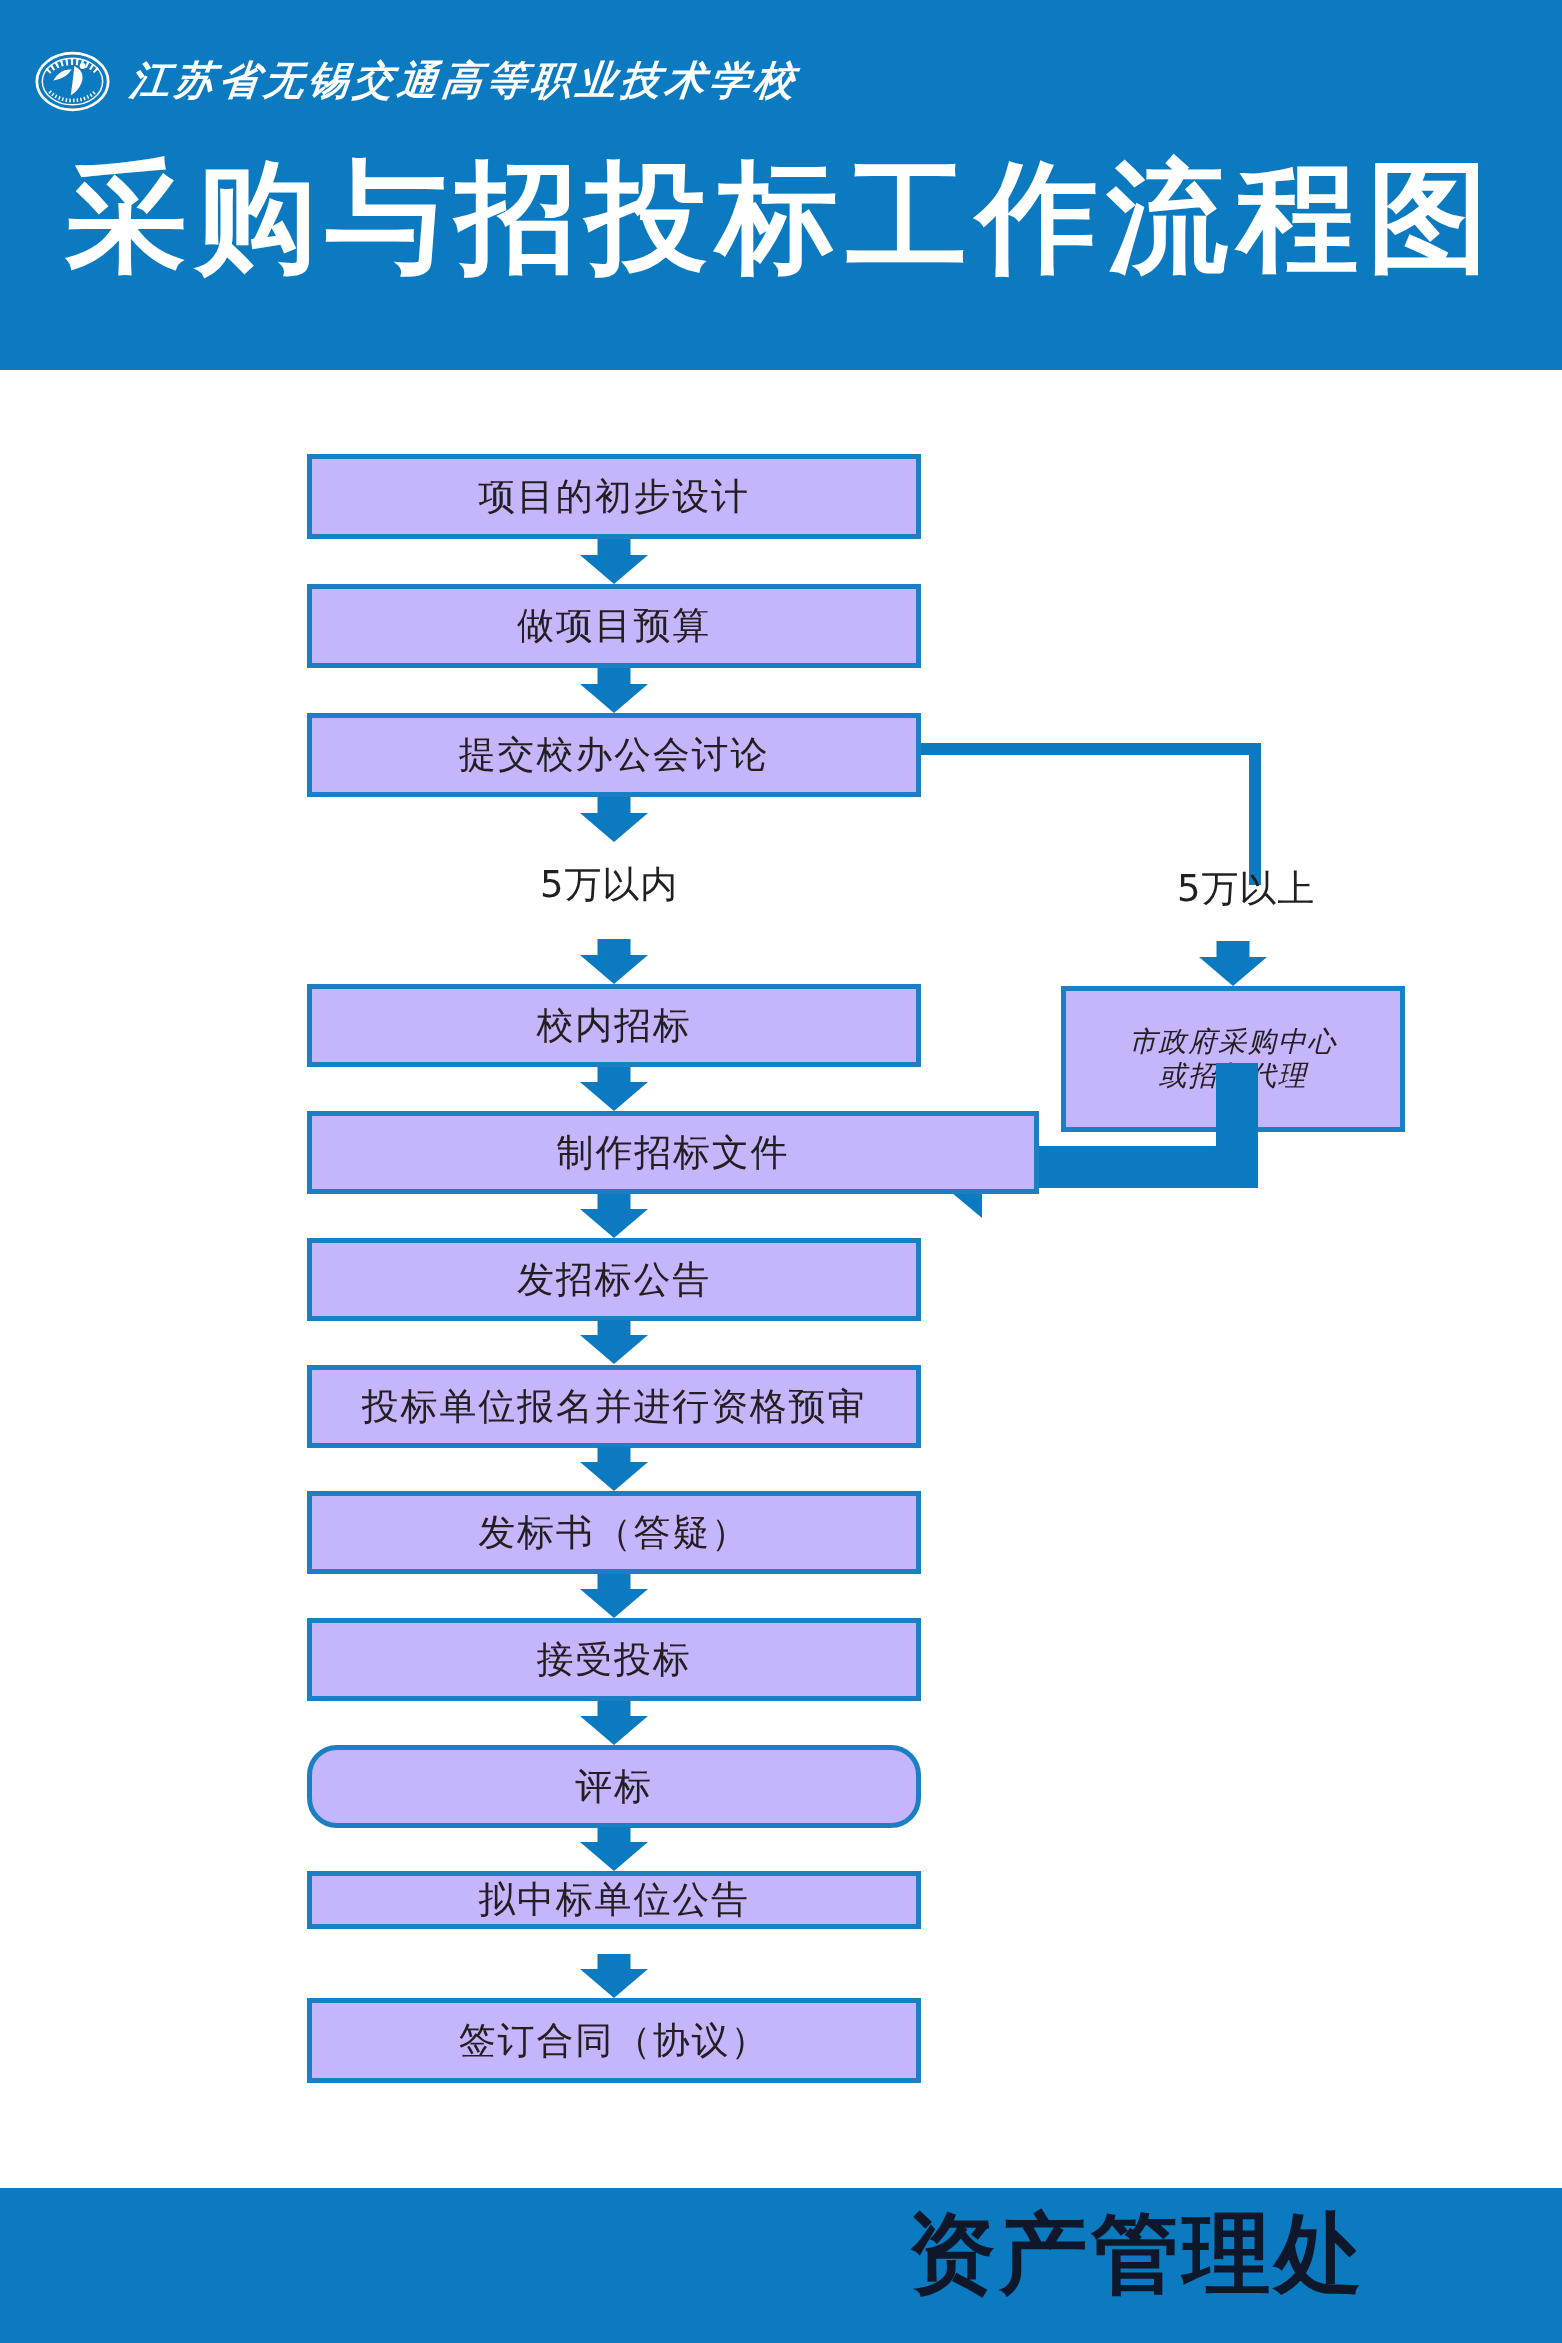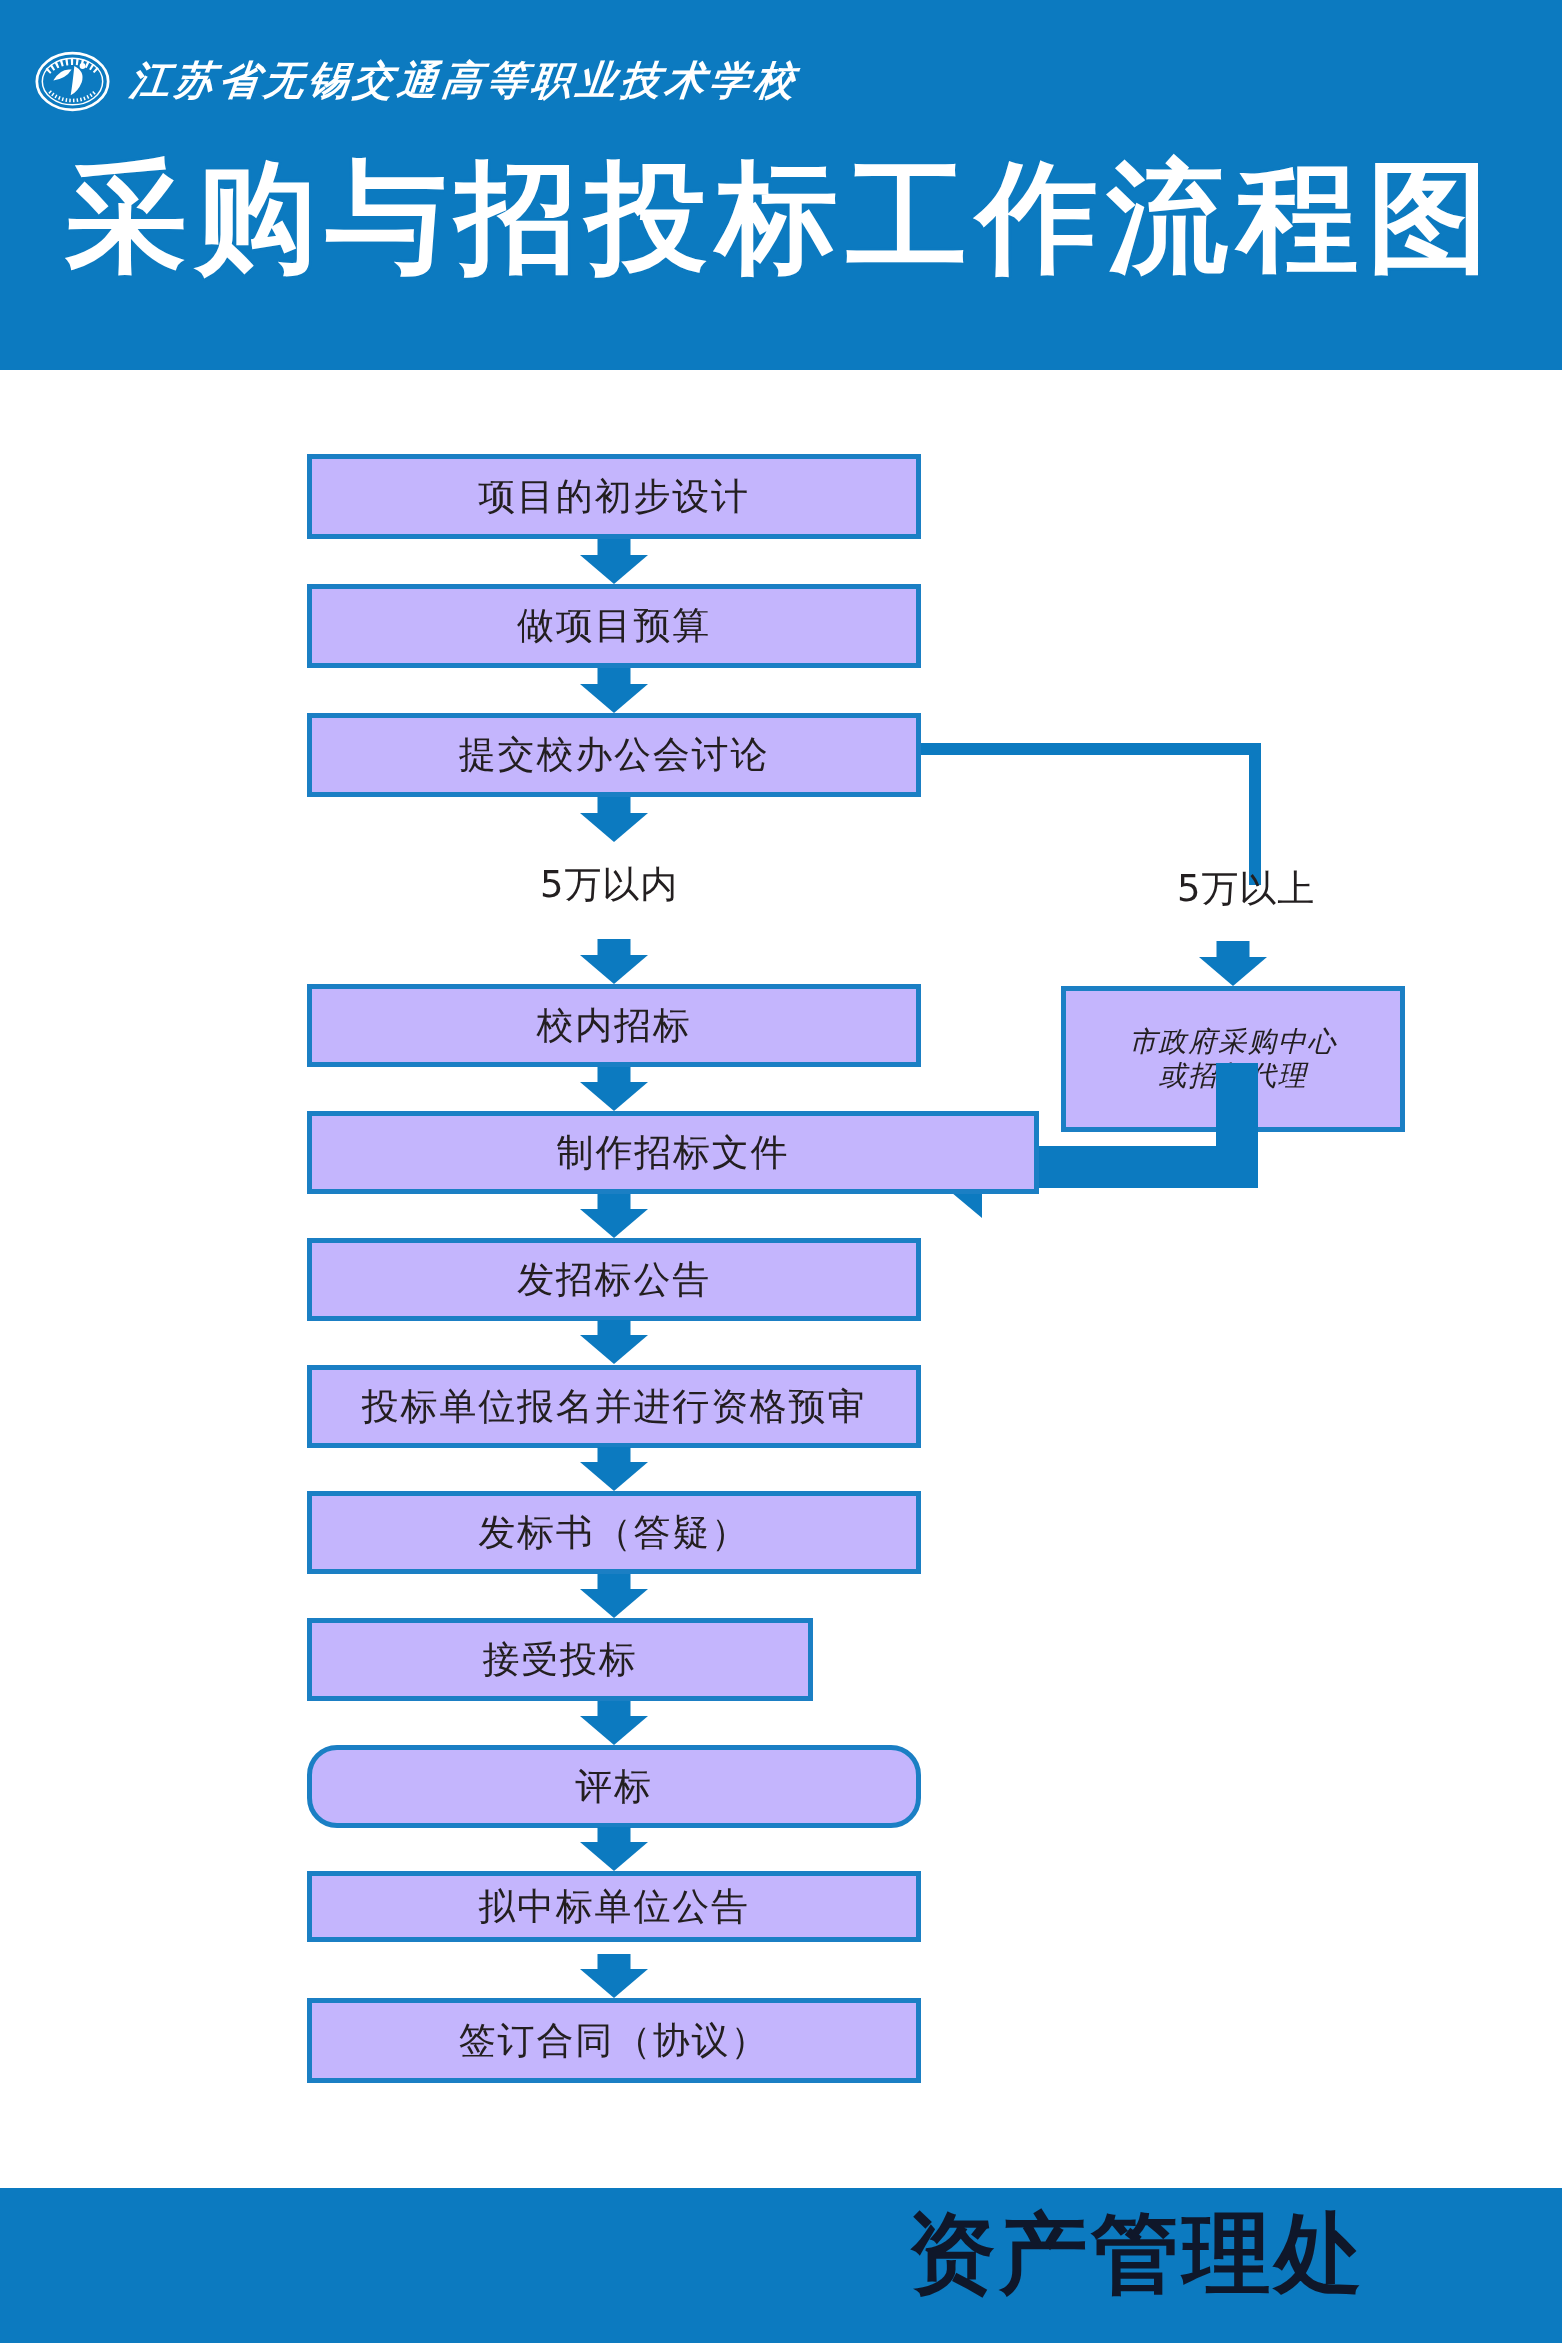--- a/index.html
+++ b/index.html
@@ -272,35 +272,35 @@
       <div class="head"></div>
     </div>
 
     <div class="node" style="left:307px; top:1121px; width:614px; height:83px;">发标书（答疑）</div>
 
     <div class="arrow-down" style="left:307px; top:1204px; width:614px; height:44px;">
       <div class="shaft" style="height:16.5px;"></div>
       <div class="head"></div>
     </div>
 
-    <div class="node" style="left:307px; top:1248px; width:506px; height:83px;">接受投标</div>
+    <div class="node" style="left:307px; top:1248px; width:614px; height:83px;">接受投标</div>
 
     <div class="arrow-down" style="left:307px; top:1331px; width:614px; height:44px;">
       <div class="shaft" style="height:16.5px;"></div>
       <div class="head"></div>
     </div>
 
     <div class="node" style="left:307px; top:1375px; width:614px; height:83px;border-radius:30px;">评标</div>
 
     <div class="arrow-down" style="left:307px; top:1457px; width:614px; height:44px;">
       <div class="shaft" style="height:16.5px;"></div>
       <div class="head"></div>
     </div>
 
-    <div class="node" style="left:307px; top:1501px; width:614px; height:71px;">拟中标单位公告</div>
+    <div class="node" style="left:307px; top:1501px; width:614px; height:58px;">拟中标单位公告</div>
 
     <div class="arrow-down" style="left:307px; top:1584px; width:614px; height:44px;">
       <div class="shaft" style="height:16.5px;"></div>
       <div class="head"></div>
     </div>
 
     <div class="node" style="left:307px; top:1628px; width:614px; height:85px;">签订合同（协议）</div>
 
   </div>
 

